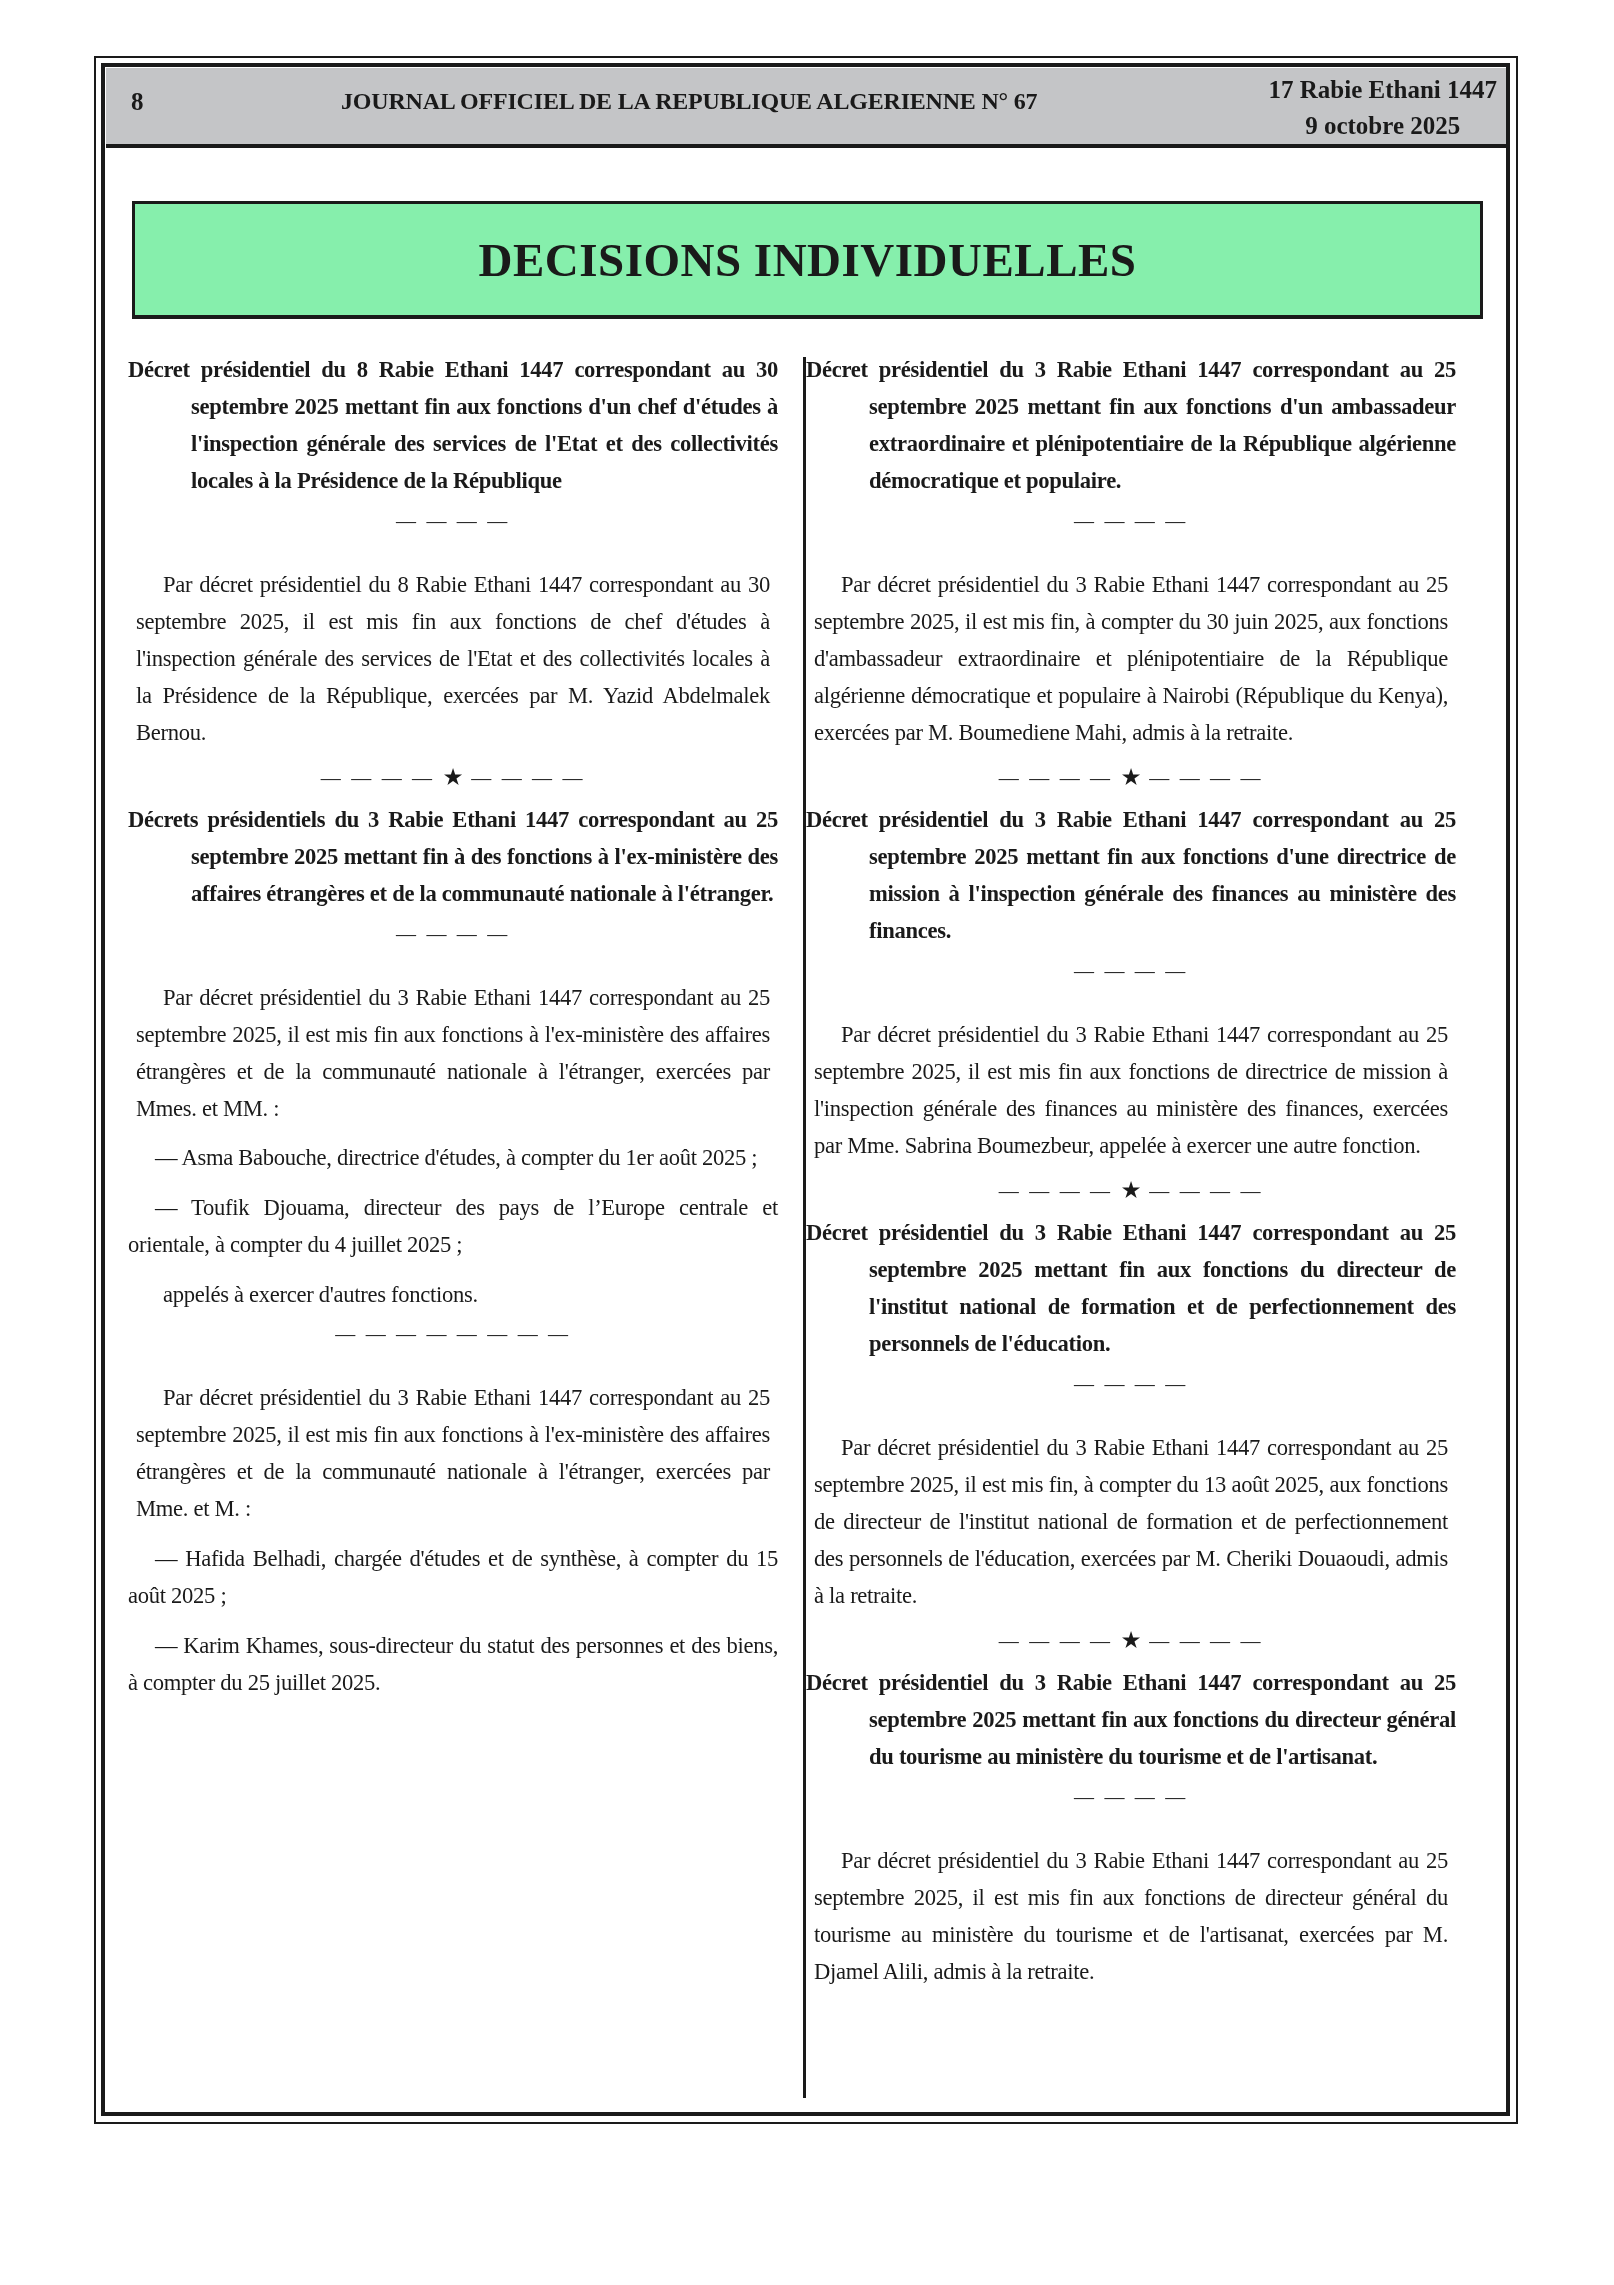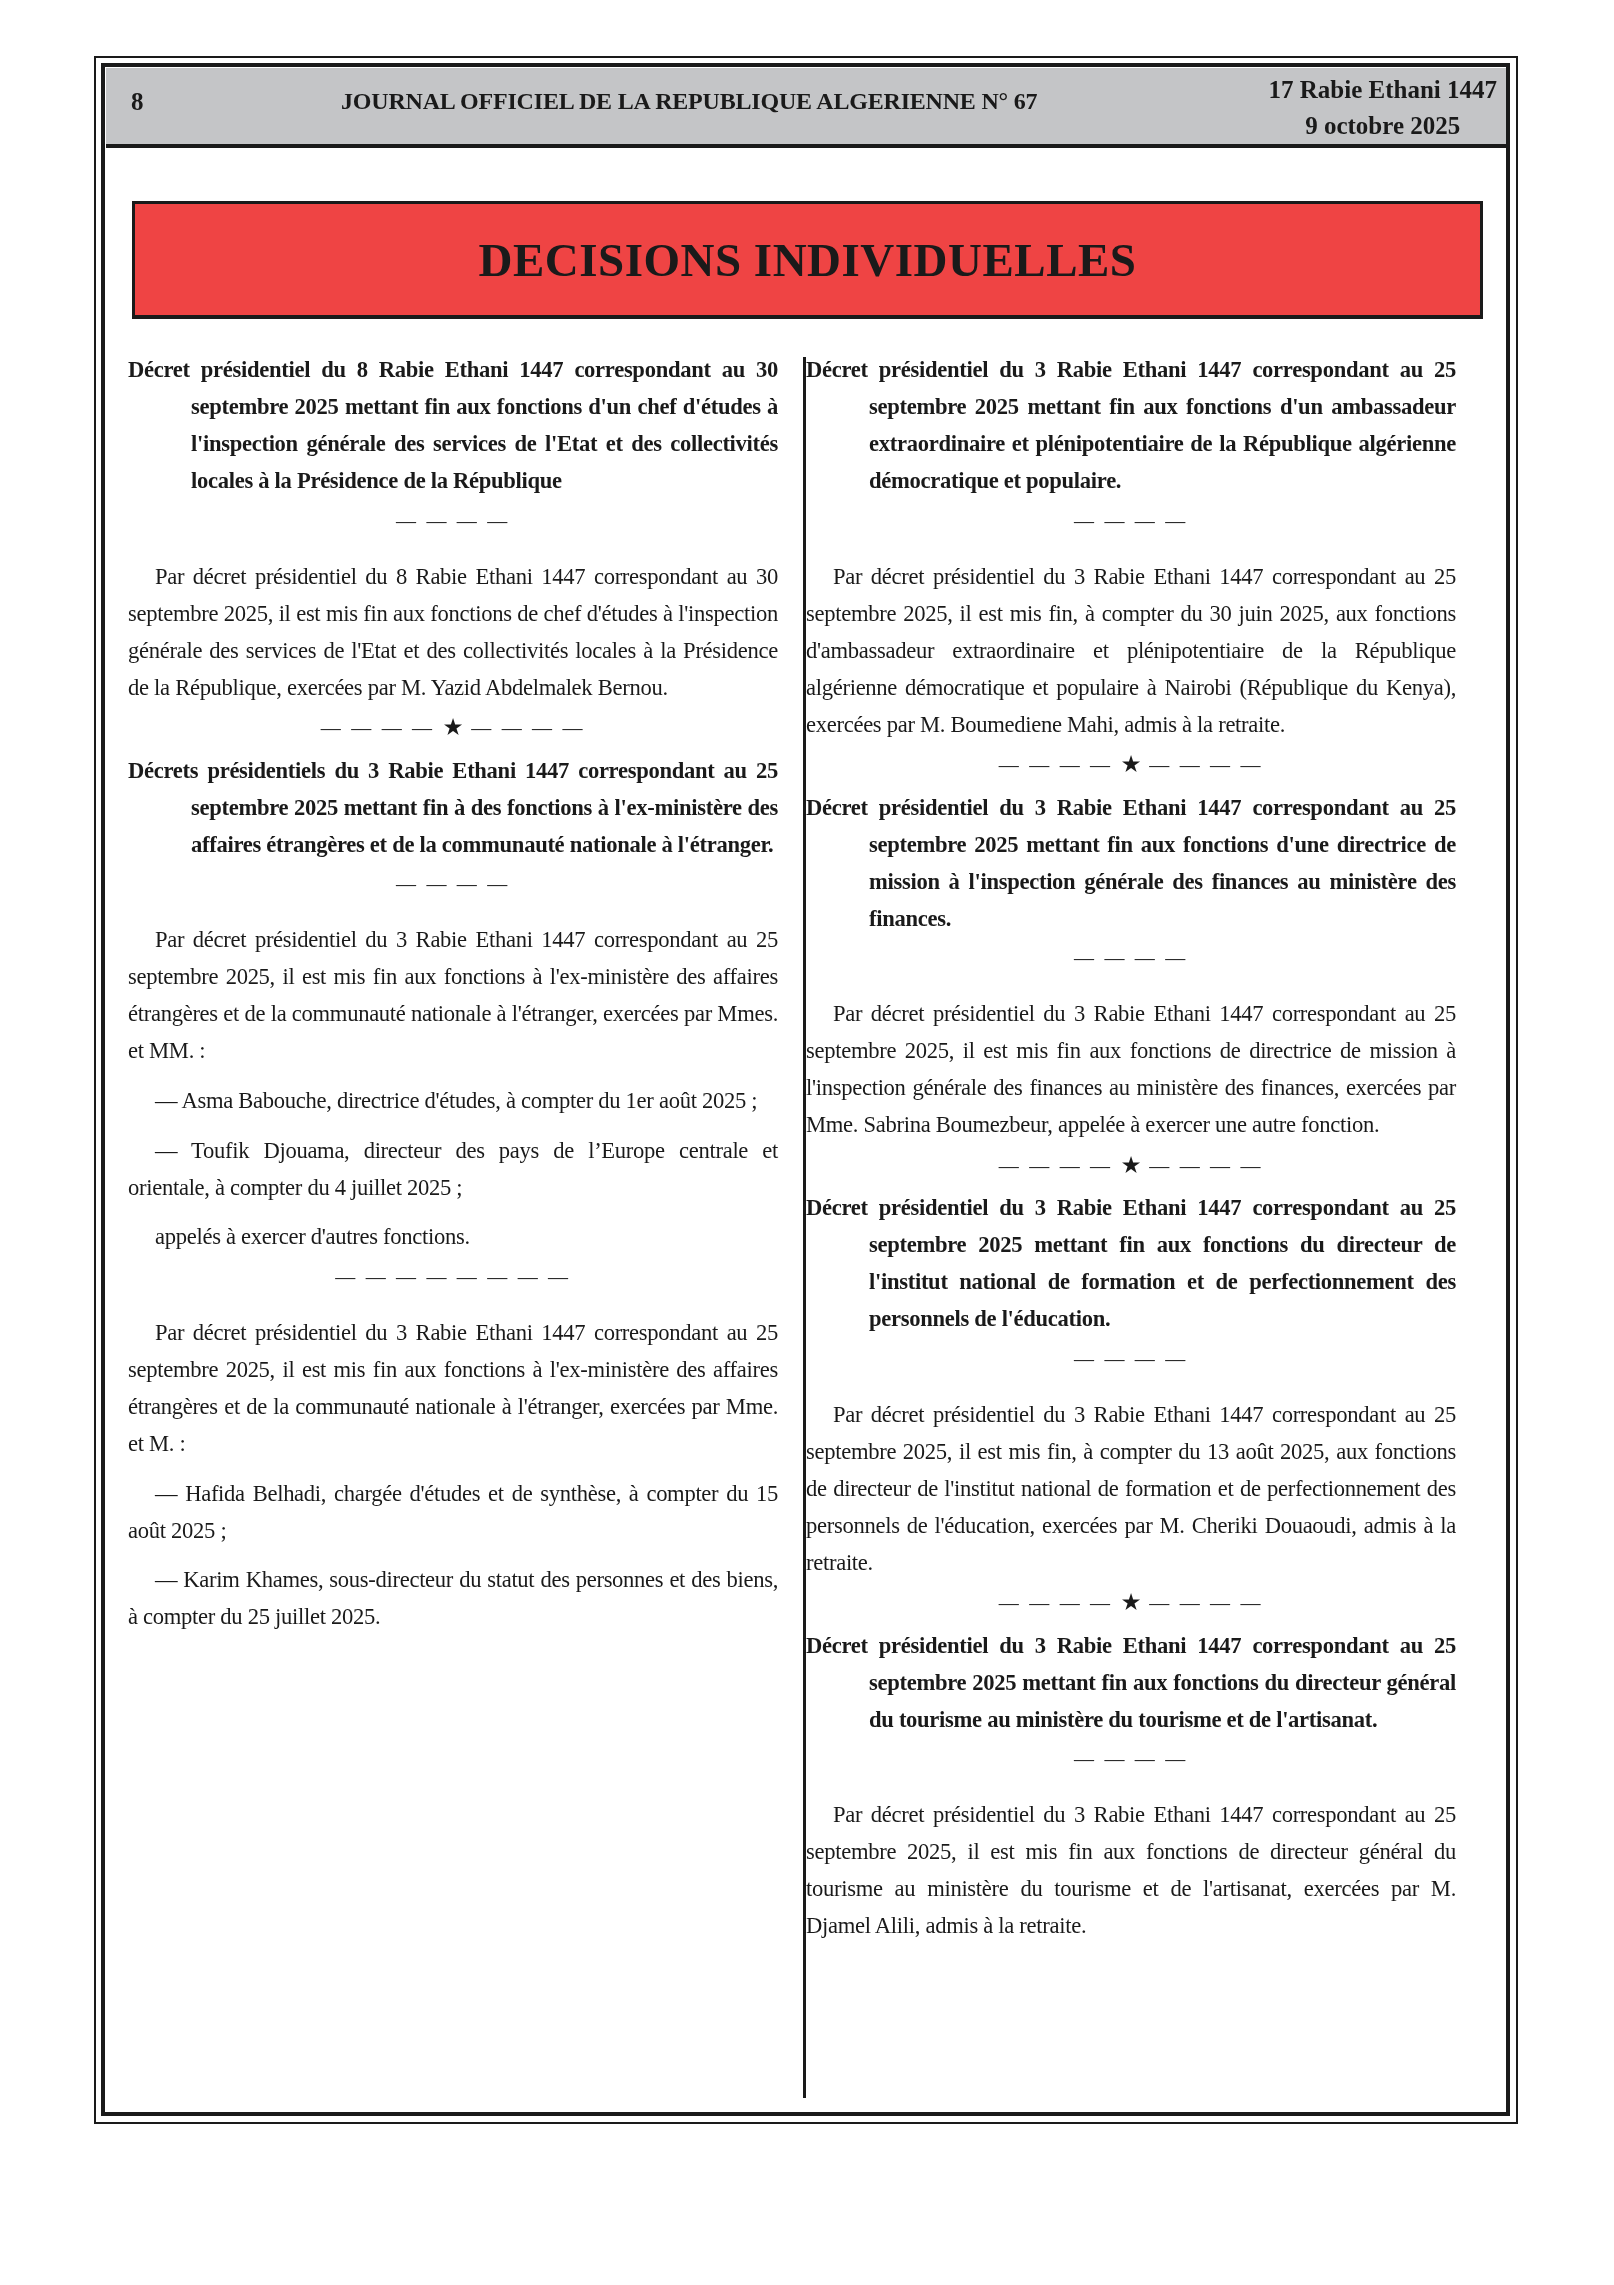--- a/index.html
+++ b/index.html
@@ -20,37 +20,37 @@
       position: absolute; left: 106px; top: 68px; width: 1400px; height: 80px;
       background: #c4c5c7; border-bottom: 4.5px solid #1a1a1a; box-sizing: border-box;
       font-weight: bold;
     }
     .hdr-page { position: absolute; left: 25px; top: 20px; font-size: 25px; }
     .hdr-title { position: absolute; left: 235px; top: 20px; font-size: 24px; letter-spacing: -0.2px; }
     .hdr-date { position: absolute; right: 9px; top: 3.6px; font-size: 25px; text-align: center; line-height: 36px; }
 
     .title-box {
       position: absolute; left: 132px; top: 201px; width: 1351px; height: 118px;
-      background: #ef4444; border: 3.6px solid #1a1a1a; border-bottom-width: 4.5px; box-sizing: border-box;
+      background: #86efac; border: 3.6px solid #1a1a1a; border-bottom-width: 4.5px; box-sizing: border-box;
       display: flex; align-items: center; justify-content: center;
     }
     .title-text { font-size: 47px; font-weight: bold; letter-spacing: 0.5px; }
 
     .col { position: absolute; top: 351px; width: 650px; font-size: 22.6px; line-height: 37px; }
     .col-left { left: 128px; }
     .col-right { left: 806px; }
     .col-divider { position: absolute; left: 803px; top: 357px; width: 2.7px; height: 1741px; background: #1a1a1a; }
 
     .heading {
       font-weight: bold; text-align: justify; text-align-last: left;
       padding-left: 63px; text-indent: -63px; margin: 0; letter-spacing: -0.3px;
     }
     .sep { text-align: center; margin: 3.6px 0 0 0; height: 37px; letter-spacing: 2.7px; font-size: 20px; }
     .para {
-      text-align: justify; text-indent: 27px; margin: 0; letter-spacing: -0.3px;
+      text-align: justify; text-indent: 27px; margin: 8px; letter-spacing: -0.3px;
     }
     .spacer-md { height: 18px; }
     .spacer-sm { height: 5.4px; }
     .list-item { text-align: justify; text-indent: 27px; margin: 0 0 12.7px 0; letter-spacing: -0.3px; }
     .star { font-size: 23.5px; letter-spacing: 0; }
   </style>
 </head>
 <body>
 
 <div class="frame-outer"></div>

